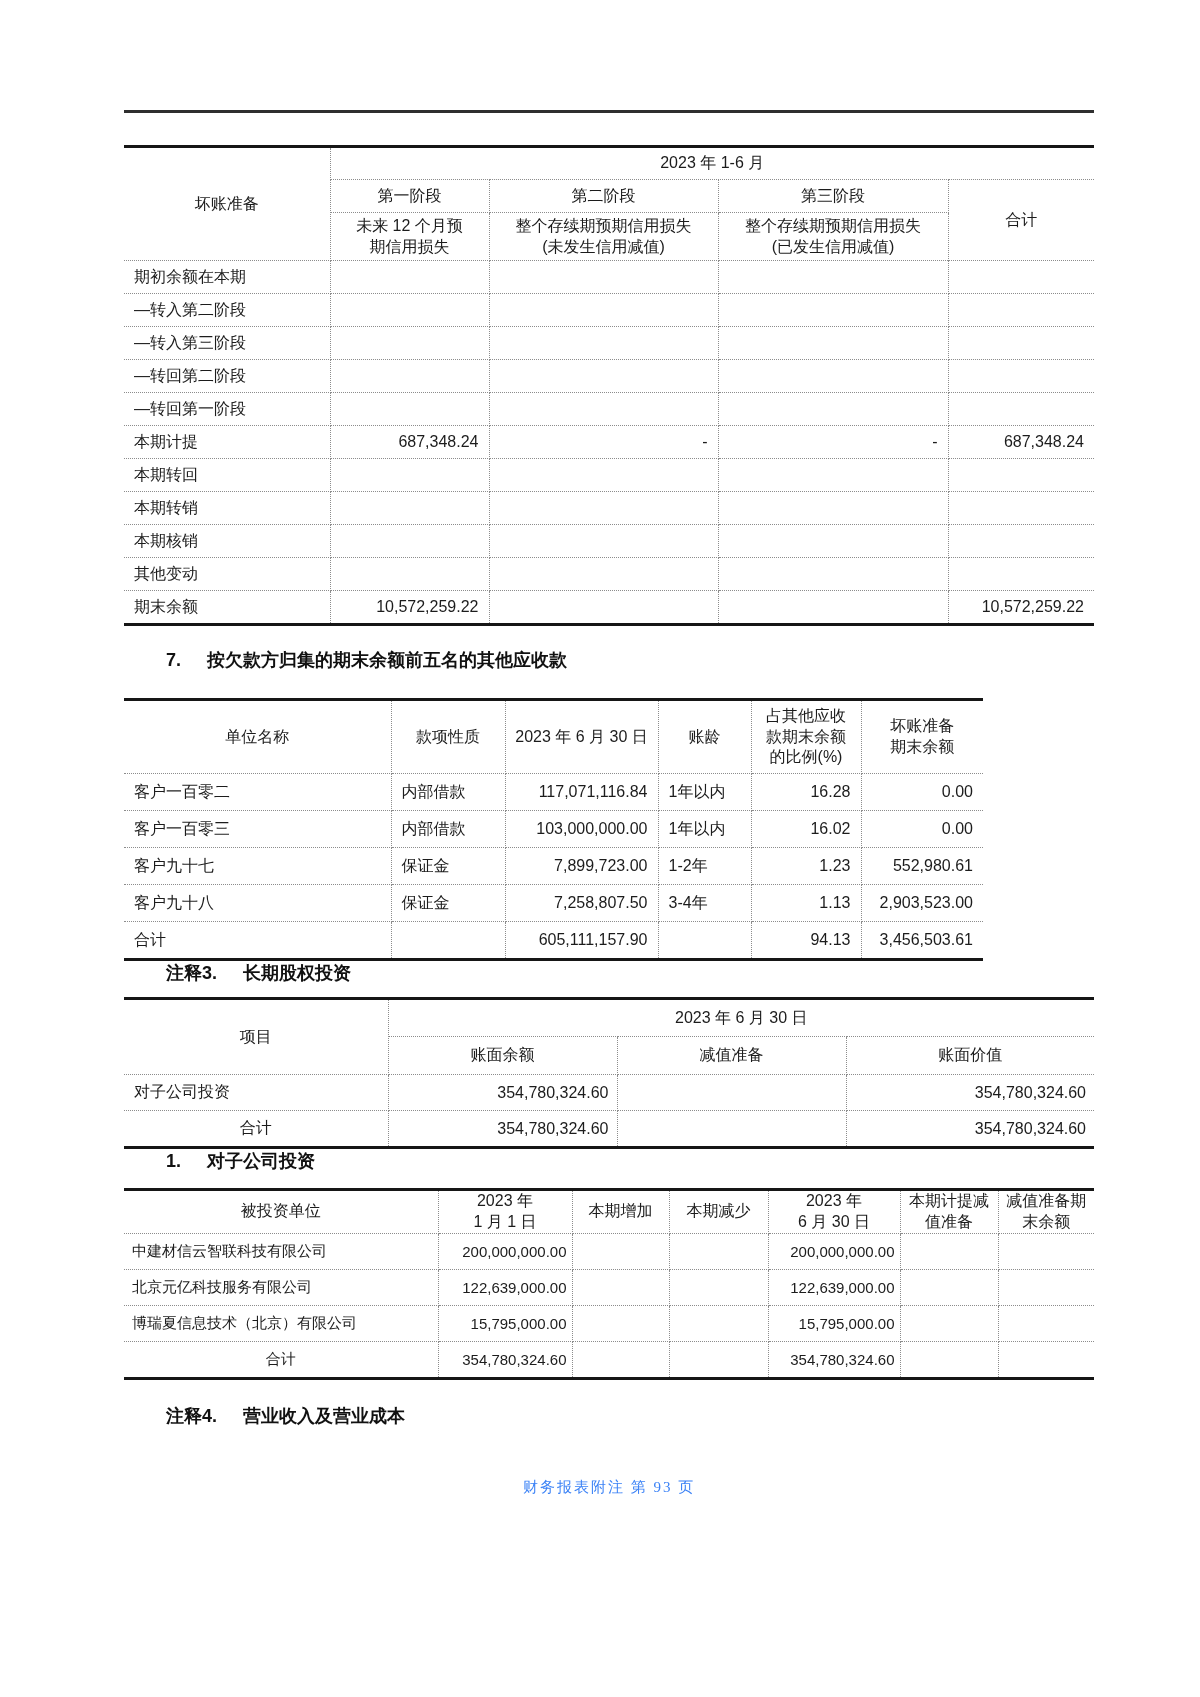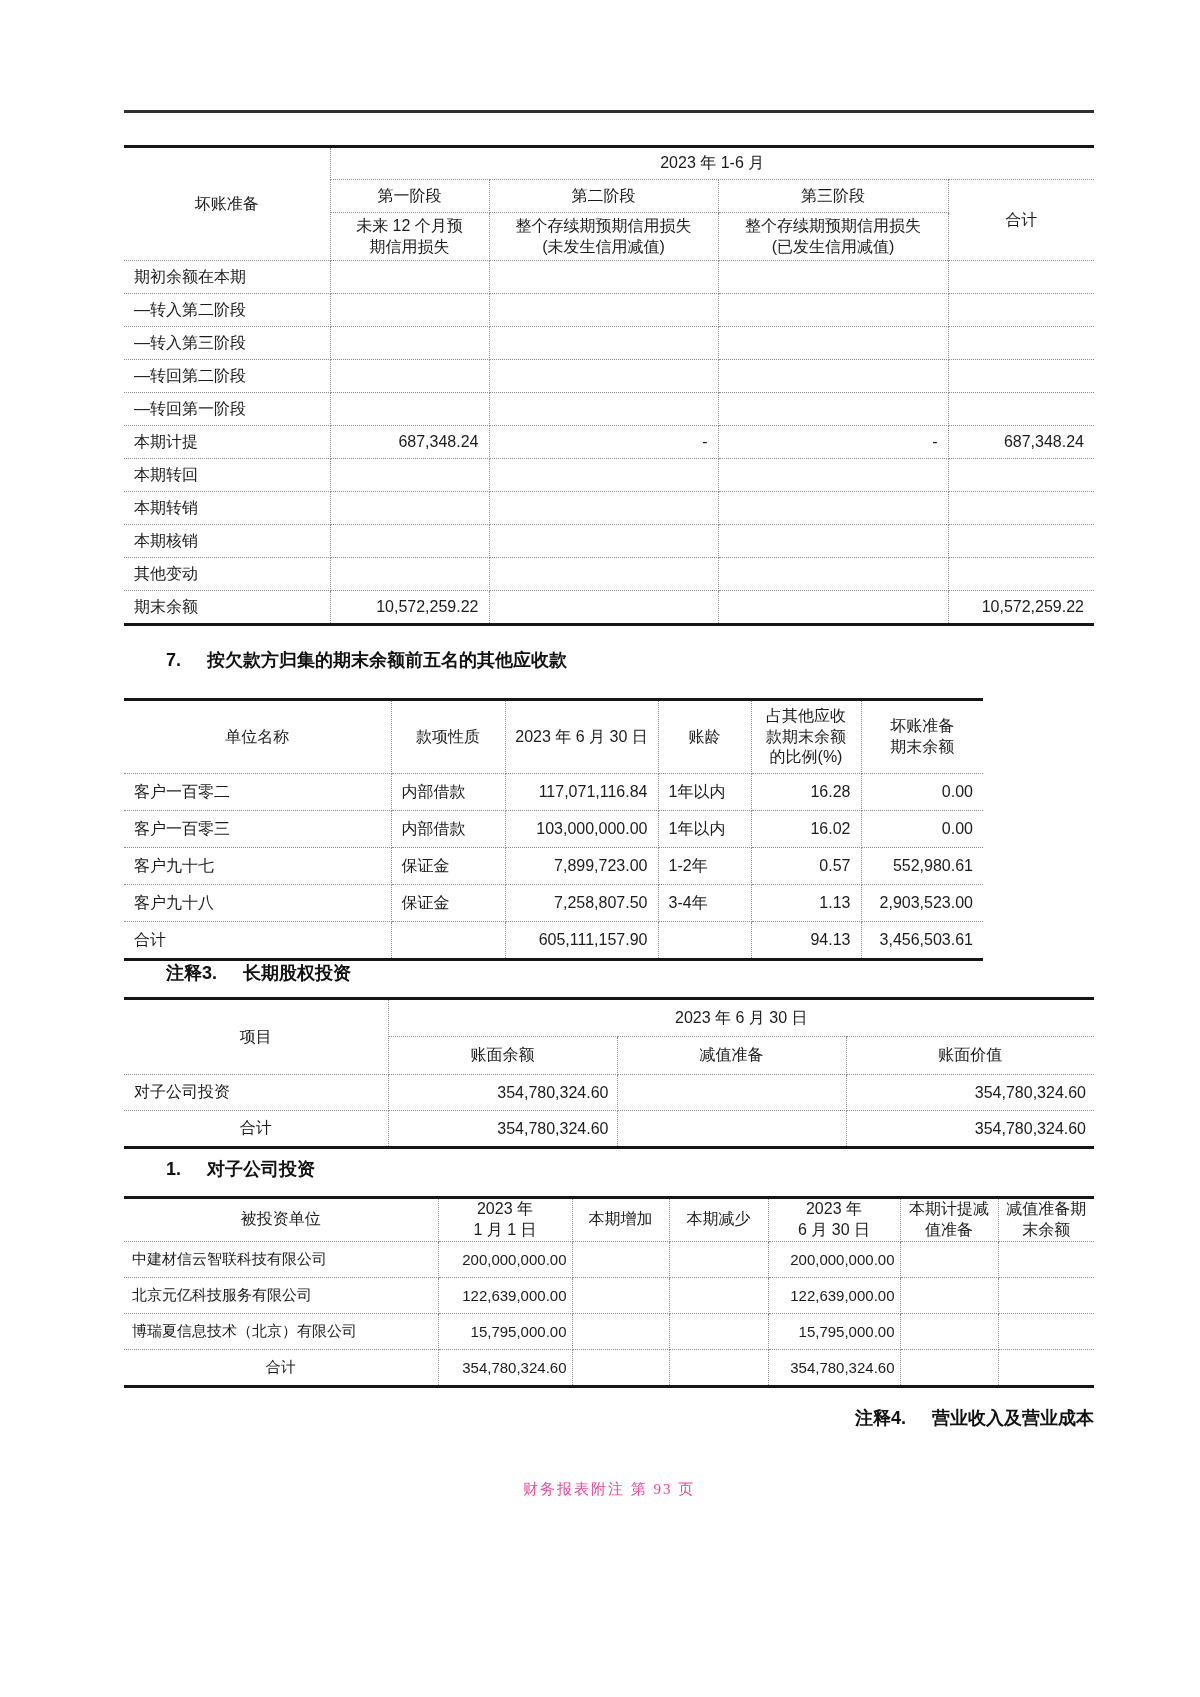--- a/index.html
+++ b/index.html
@@ -35,30 +35,30 @@
   .title7{margin-top:22px;}
 
   .title-n3{}
   .t3wrap{margin-top:12px;}
   .t3{width:970px;}
   .t3 tr.h1 th{height:36px;}
   .t3 tr.h2 th{height:37px;}
   .t3 td{height:35px;}
   .t3 td.num{padding-right:8px;}
 
-  .title-s1{margin-top:8px;}
+  .title-s1{margin-top:0;}
   .t4wrap{margin-top:15px;}
   .t4{width:970px;}
   .t4 tr.hd th{height:41px;}
   .t4 td{height:35px;font-size:15px;}
   .t4 td.num{padding-right:5px;}
   .t4 td.lab{padding-left:8px;}
 
-  .title-n4{margin-top:18px;text-align:right;}
-  .footer{margin-top:50px;text-align:center;font-size:15px;color:#ec4899;
+  .title-n4{margin-top:24px;}
+  .footer{margin-top:50px;text-align:center;font-size:15px;color:#3b82f6;
           font-family:"Liberation Serif","DejaVu Serif",serif;letter-spacing:2px;}
 </style>
 </head>
 <body>
 
 <div class="page">
   <div class="content">
     <div class="top-rule"></div>
 
     <div class="twrap t1wrap">
@@ -210,21 +210,21 @@
               <td class="num">103,000,000.00</td>
               <td class="lab">1年以内</td>
               <td class="num">16.02</td>
               <td class="num">0.00</td>
             </tr>
         <tr>
               <td class="lab">客户九十七</td>
               <td class="lab">保证金</td>
               <td class="num">7,899,723.00</td>
               <td class="lab">1-2年</td>
-              <td class="num">0.57</td>
+              <td class="num">1.23</td>
               <td class="num">552,980.61</td>
             </tr>
         <tr>
               <td class="lab">客户九十八</td>
               <td class="lab">保证金</td>
               <td class="num">7,258,807.50</td>
               <td class="lab">3-4年</td>
               <td class="num">1.13</td>
               <td class="num">2,903,523.00</td>
             </tr>

